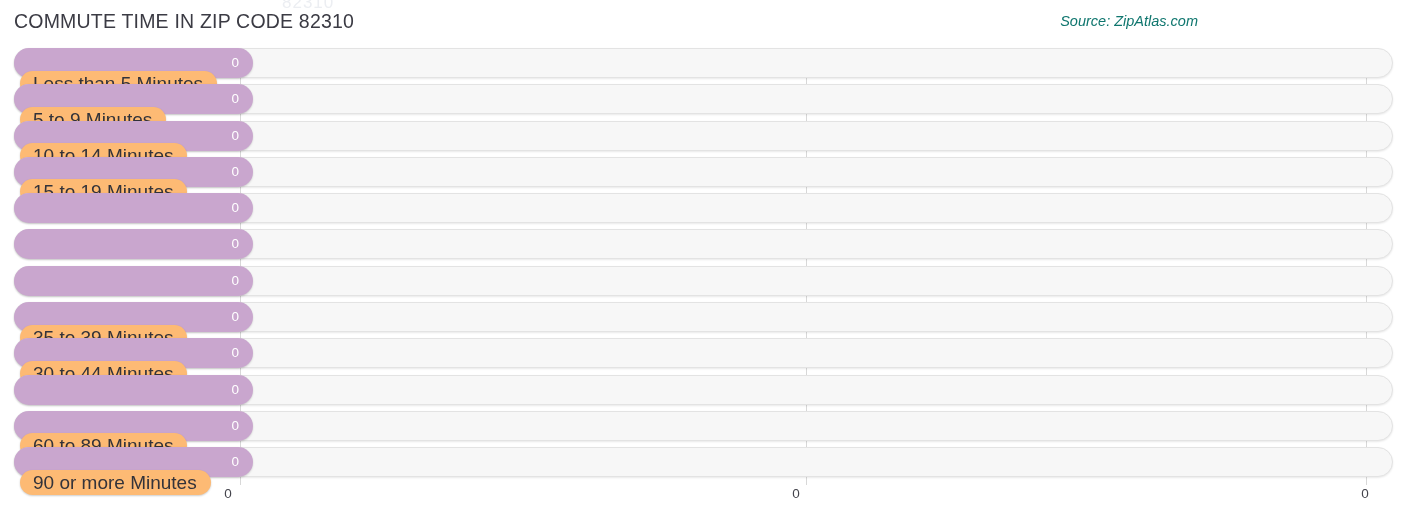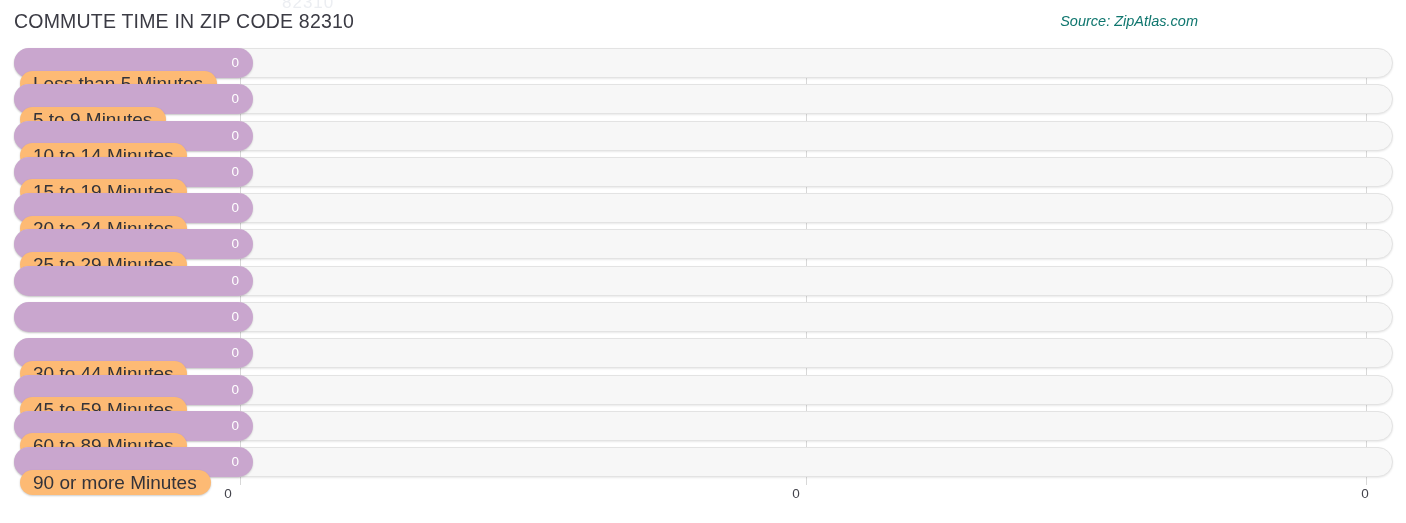--- a/index.html
+++ b/index.html
@@ -193,54 +193,52 @@
         <div class="bar" style="width: 239px;">
           <span class="bar-value">0</span>
         </div>
         <div class="label-pill">15 to 19 Minutes</div>
       </div>
       <div class="row">
         <div class="track"></div>
         <div class="bar" style="width: 239px;">
           <span class="bar-value">0</span>
         </div>
-        <div class="label-pill">20 to 24 Minutes</div>
-      </div>
-      <div class="row">
-        <div class="track"></div>
-        <div class="bar" style="width: 239px;">
-          <span class="bar-value">0</span>
-        </div>
-        <div class="label-pill">25 to 29 Minutes</div>
-      </div>
-      <div class="row">
-        <div class="track"></div>
-        <div class="bar" style="width: 239px;">
-          <span class="bar-value">0</span>
-        </div>
-      </div>
-      <div class="row">
-        <div class="track"></div>
-        <div class="bar" style="width: 239px;">
-          <span class="bar-value">0</span>
-        </div>
+      </div>
+      <div class="row">
+        <div class="track"></div>
+        <div class="bar" style="width: 239px;">
+          <span class="bar-value">0</span>
+        </div>
+      </div>
+      <div class="row">
+        <div class="track"></div>
+        <div class="bar" style="width: 239px;">
+          <span class="bar-value">0</span>
+        </div>
+      </div>
+      <div class="row">
+        <div class="track"></div>
+        <div class="bar" style="width: 239px;">
+          <span class="bar-value">0</span>
+        </div>
+        <div class="label-pill">35 to 39 Minutes</div>
       </div>
       <div class="row">
         <div class="track"></div>
         <div class="bar" style="width: 239px;">
           <span class="bar-value">0</span>
         </div>
         <div class="label-pill">30 to 44 Minutes</div>
       </div>
       <div class="row">
         <div class="track"></div>
         <div class="bar" style="width: 239px;">
           <span class="bar-value">0</span>
         </div>
-        <div class="label-pill">45 to 59 Minutes</div>
       </div>
       <div class="row">
         <div class="track"></div>
         <div class="bar" style="width: 239px;">
           <span class="bar-value">0</span>
         </div>
         <div class="label-pill">60 to 89 Minutes</div>
       </div>
       <div class="row">
         <div class="track"></div>

